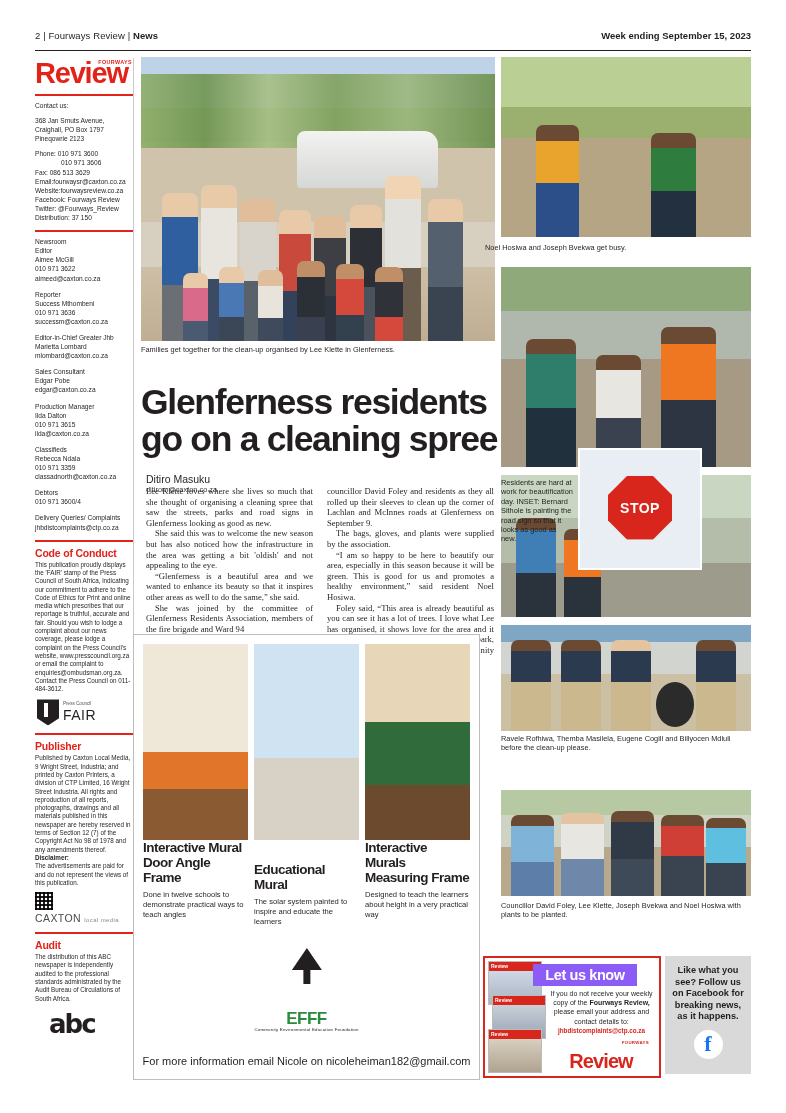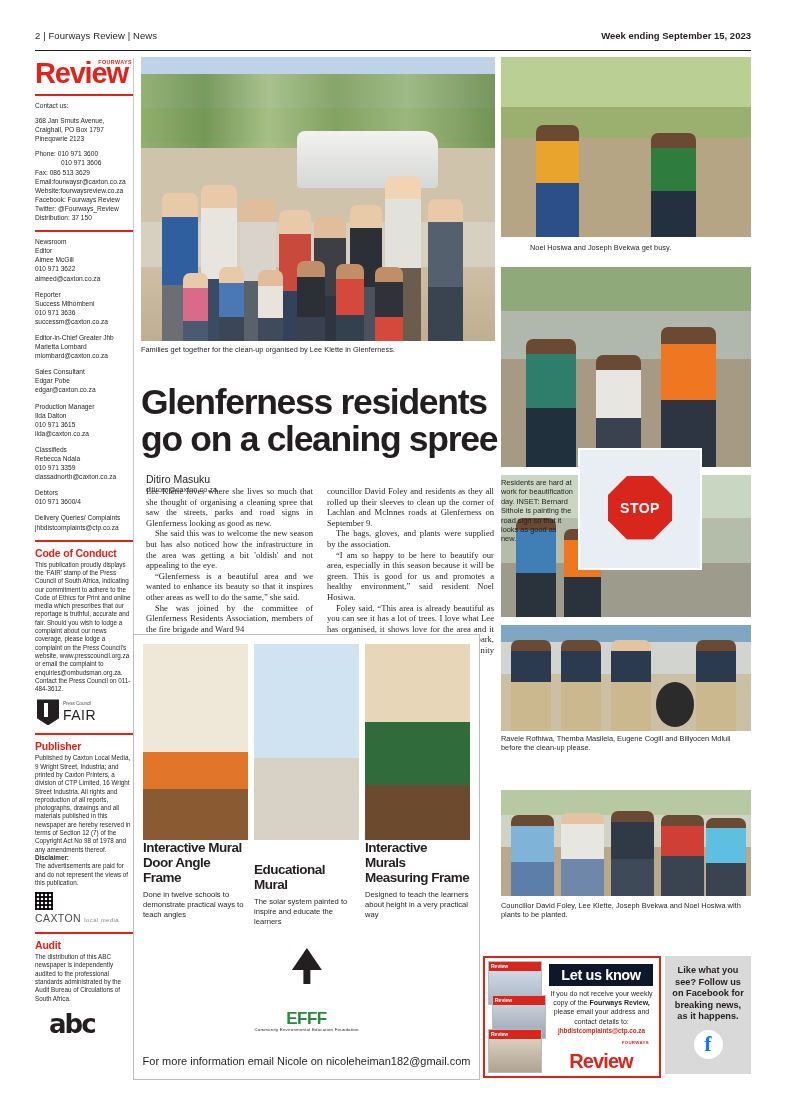--- a/index.html
+++ b/index.html
@@ -9,21 +9,21 @@
     font-family:"Liberation Sans", sans-serif;
     color:#231f20;overflow:hidden;
   }
   .page{position:absolute;left:0;top:0;width:786px;height:1113px;background:#fff;}
 
   
   .topbar{position:absolute;left:35px;top:30px;width:716px;height:20px;
     border-bottom:1.2px solid #231f20;display:flex;align-items:flex-start;
     justify-content:space-between;}
   .topbar-left{font-size:9.5px;letter-spacing:.1px;}
-  .topbar-left b{font-weight:normal;}
+  .topbar-left b{font-weight:bold;}
   .topbar-right{font-size:9.5px;font-weight:bold;}
 
   
   .rail{position:absolute;left:35px;top:58px;width:98px;}
   .rail-logo{position:relative;height:34px;}
   .rail-logo .word{font-family:"Liberation Sans",sans-serif;font-weight:bold;
     font-size:29px;color:#e2231a;letter-spacing:-1.2px;line-height:30px;}
   .rail-logo .kicker{position:absolute;right:1px;top:1px;font-size:5.4px;
     font-weight:bold;color:#e2231a;letter-spacing:.4px;}
   .rule-red{border-top:2px solid #e2231a;margin:2px 0 5px 0;}
@@ -133,21 +133,21 @@
     font-size:11px;color:#231f20;}
 
   
   .letus{position:absolute;left:483px;top:956px;width:174px;height:118px;
     border:2px solid #d9261c;background:#fff;overflow:hidden;}
   .letus .stack{position:absolute;left:3px;top:3px;width:58px;height:112px;}
   .mini{position:absolute;width:52px;height:42px;background:#fff;border:1px solid #bbb;overflow:hidden;}
   .mini .mh{height:9px;background:#d9261c;color:#fff;font-size:5px;font-weight:bold;
     padding-left:2px;line-height:9px;}
   .mini .mb{height:33px;background:linear-gradient(180deg,#cfd8e4,#a7b3c4);}
-  .letus .hd{position:absolute;left:64px;top:6px;width:104px;height:22px;background:#0f172a;
+  .letus .hd{position:absolute;left:48px;top:6px;width:104px;height:22px;background:#8b5cf6;
     color:#fff;font-weight:bold;font-size:14.5px;line-height:22px;text-align:center;letter-spacing:-.4px;}
   .letus .tx{position:absolute;left:63px;top:31px;width:107px;font-size:7px;line-height:9.2px;
     text-align:center;color:#231f20;}
   .letus .tx b{font-weight:bold;}
   .letus .mail{color:#d9261c;font-weight:bold;font-size:6.3px;}
   .letus .rv{position:absolute;left:64px;bottom:4px;width:104px;text-align:center;
     color:#d9261c;font-weight:bold;font-size:20px;letter-spacing:-.9px;line-height:22px;}
   .letus .rv .kick{font-size:4.4px;letter-spacing:.3px;display:block;margin-bottom:-4px;text-align:right;padding-right:4px;}
 
   
@@ -318,21 +318,21 @@
       <p>The bags, gloves, and plants were supplied by the association.</p>
       <p>“I am so happy to be here to beautify our area, especially in this season because it will be green. This is good for us and promotes a healthy environment,” said resident Noel Hosiwa.</p>
       <p>Foley said, “This area is already beautiful as you can see it has a lot of trees. I love what Lee has organised, it shows love for the area and it looks great now as we have cleaned the park, planted plants and beautified it. The community would be more motivated to use it now.”</p>
     </div>
   </div>
 
   <div class="photo" id="photo-r1">
     <div class="person" style="left:14%;width:17%;height:62%;background:linear-gradient(180deg,#6b4a33 0 14%,#e8a42c 14% 52%,#2c4f8a 52% 100%)"></div>
     <div class="person" style="left:60%;width:18%;height:58%;background:linear-gradient(180deg,#6b4a33 0 14%,#2f7d3e 14% 56%,#23303f 56% 100%)"></div>
   </div>
-  <div class="cap" style="left:530px;top:243px;width:250px;">Noel Hosiwa and Joseph Bvekwa get busy.</div>
+  <div class="cap" style="left:485px;top:243px;width:250px;">Noel Hosiwa and Joseph Bvekwa get busy.</div>
 
   <div class="photo" id="photo-r2">
     <div class="person" style="left:10%;width:20%;height:64%;background:linear-gradient(180deg,#6b4a33 0 12%,#2f7d6b 12% 54%,#20303c 54% 100%)"></div>
     <div class="person" style="left:38%;width:18%;height:56%;background:linear-gradient(180deg,#6b4a33 0 13%,#e8e6e1 13% 56%,#3a4250 56% 100%)"></div>
     <div class="person" style="left:64%;width:22%;height:70%;background:linear-gradient(180deg,#6b4a33 0 12%,#ef7722 12% 52%,#2c3541 52% 100%)"></div>
   </div>
 
   <div class="photo" id="photo-r3">
     <div class="person" style="left:6%;width:16%;height:70%;background:linear-gradient(180deg,#6b4a33 0 12%,#3f7fb5 12% 56%,#2a323c 56% 100%)"></div>
     <div class="person" style="left:25%;width:15%;height:62%;background:linear-gradient(180deg,#6b4a33 0 13%,#ef7722 13% 54%,#2a323c 54% 100%)"></div>

